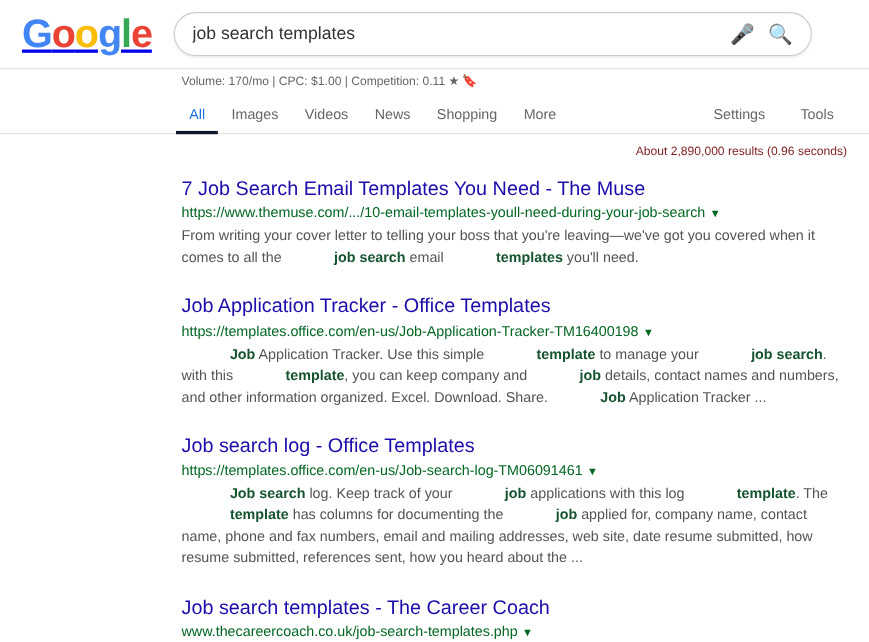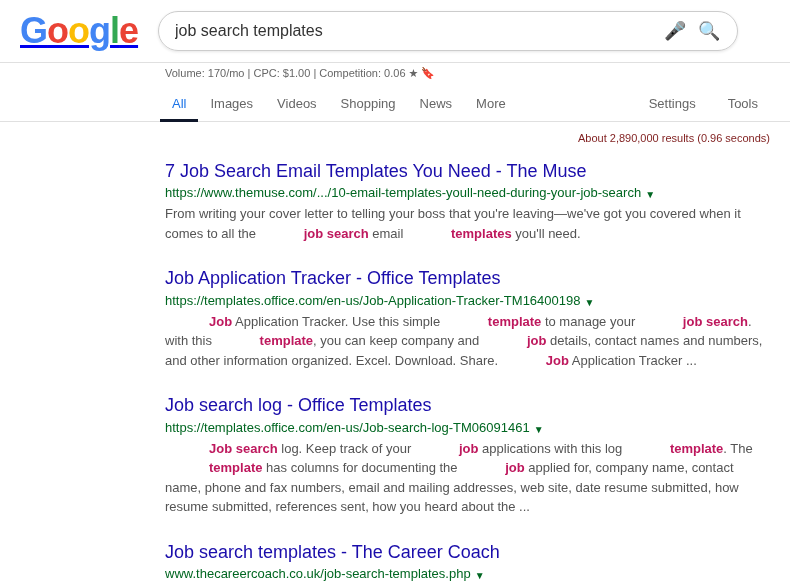--- a/index.html
+++ b/index.html
@@ -138,21 +138,21 @@
       color: #006621;
       font-size: 10px;
     }
     .result-snippet {
       font-size: 13px;
       color: #545454;
       line-height: 1.5;
     }
     .result-snippet b {
       font-weight: bold;
-      color: #be185d;
+      color: #14532d;
       padding-left: 44px;
     }
   </style>
 </head>
 <body>
 
 <div class="header">
   <a href="#">
     <div class="logo">
       <span class="logo-g">G</span><span class="logo-o1">o</span><span class="logo-o2">o</span><span class="logo-g2">g</span><span class="logo-l">l</span><span class="logo-e">e</span>
@@ -163,29 +163,29 @@
       <input class="search-input" type="text" value="job search templates" style="">
       <div class="search-icons">
         <span class="mic-icon">🎤</span>
         <span class="search-icon">🔍</span>
       </div>
     </div>
   </div>
 </div>
 
 <div class="volume-info">
-  <span>Volume: 170/mo | CPC: $1.00 | Competition: 0.06 ★ 🔖</span>
+  <span>Volume: 170/mo | CPC: $1.00 | Competition: 0.11 ★ 🔖</span>
 </div>
 
 <div class="nav-tabs">
   <a class="nav-tab active" href="#">All</a>
   <a class="nav-tab" href="#">Images</a>
   <a class="nav-tab" href="#">Videos</a>
+  <a class="nav-tab" href="#">News</a>
   <a class="nav-tab" href="#">Shopping</a>
-  <a class="nav-tab" href="#">News</a>
   <a class="nav-tab" href="#">More</a>
   <div class="nav-right">
     <a class="nav-tab" href="#">Settings</a>
     <a class="nav-tab" href="#">Tools</a>
   </div>
 </div>
 
 <div class="results-area">
   <div class="results-count">About 2,890,000 results (0.96 seconds)</div>
 

